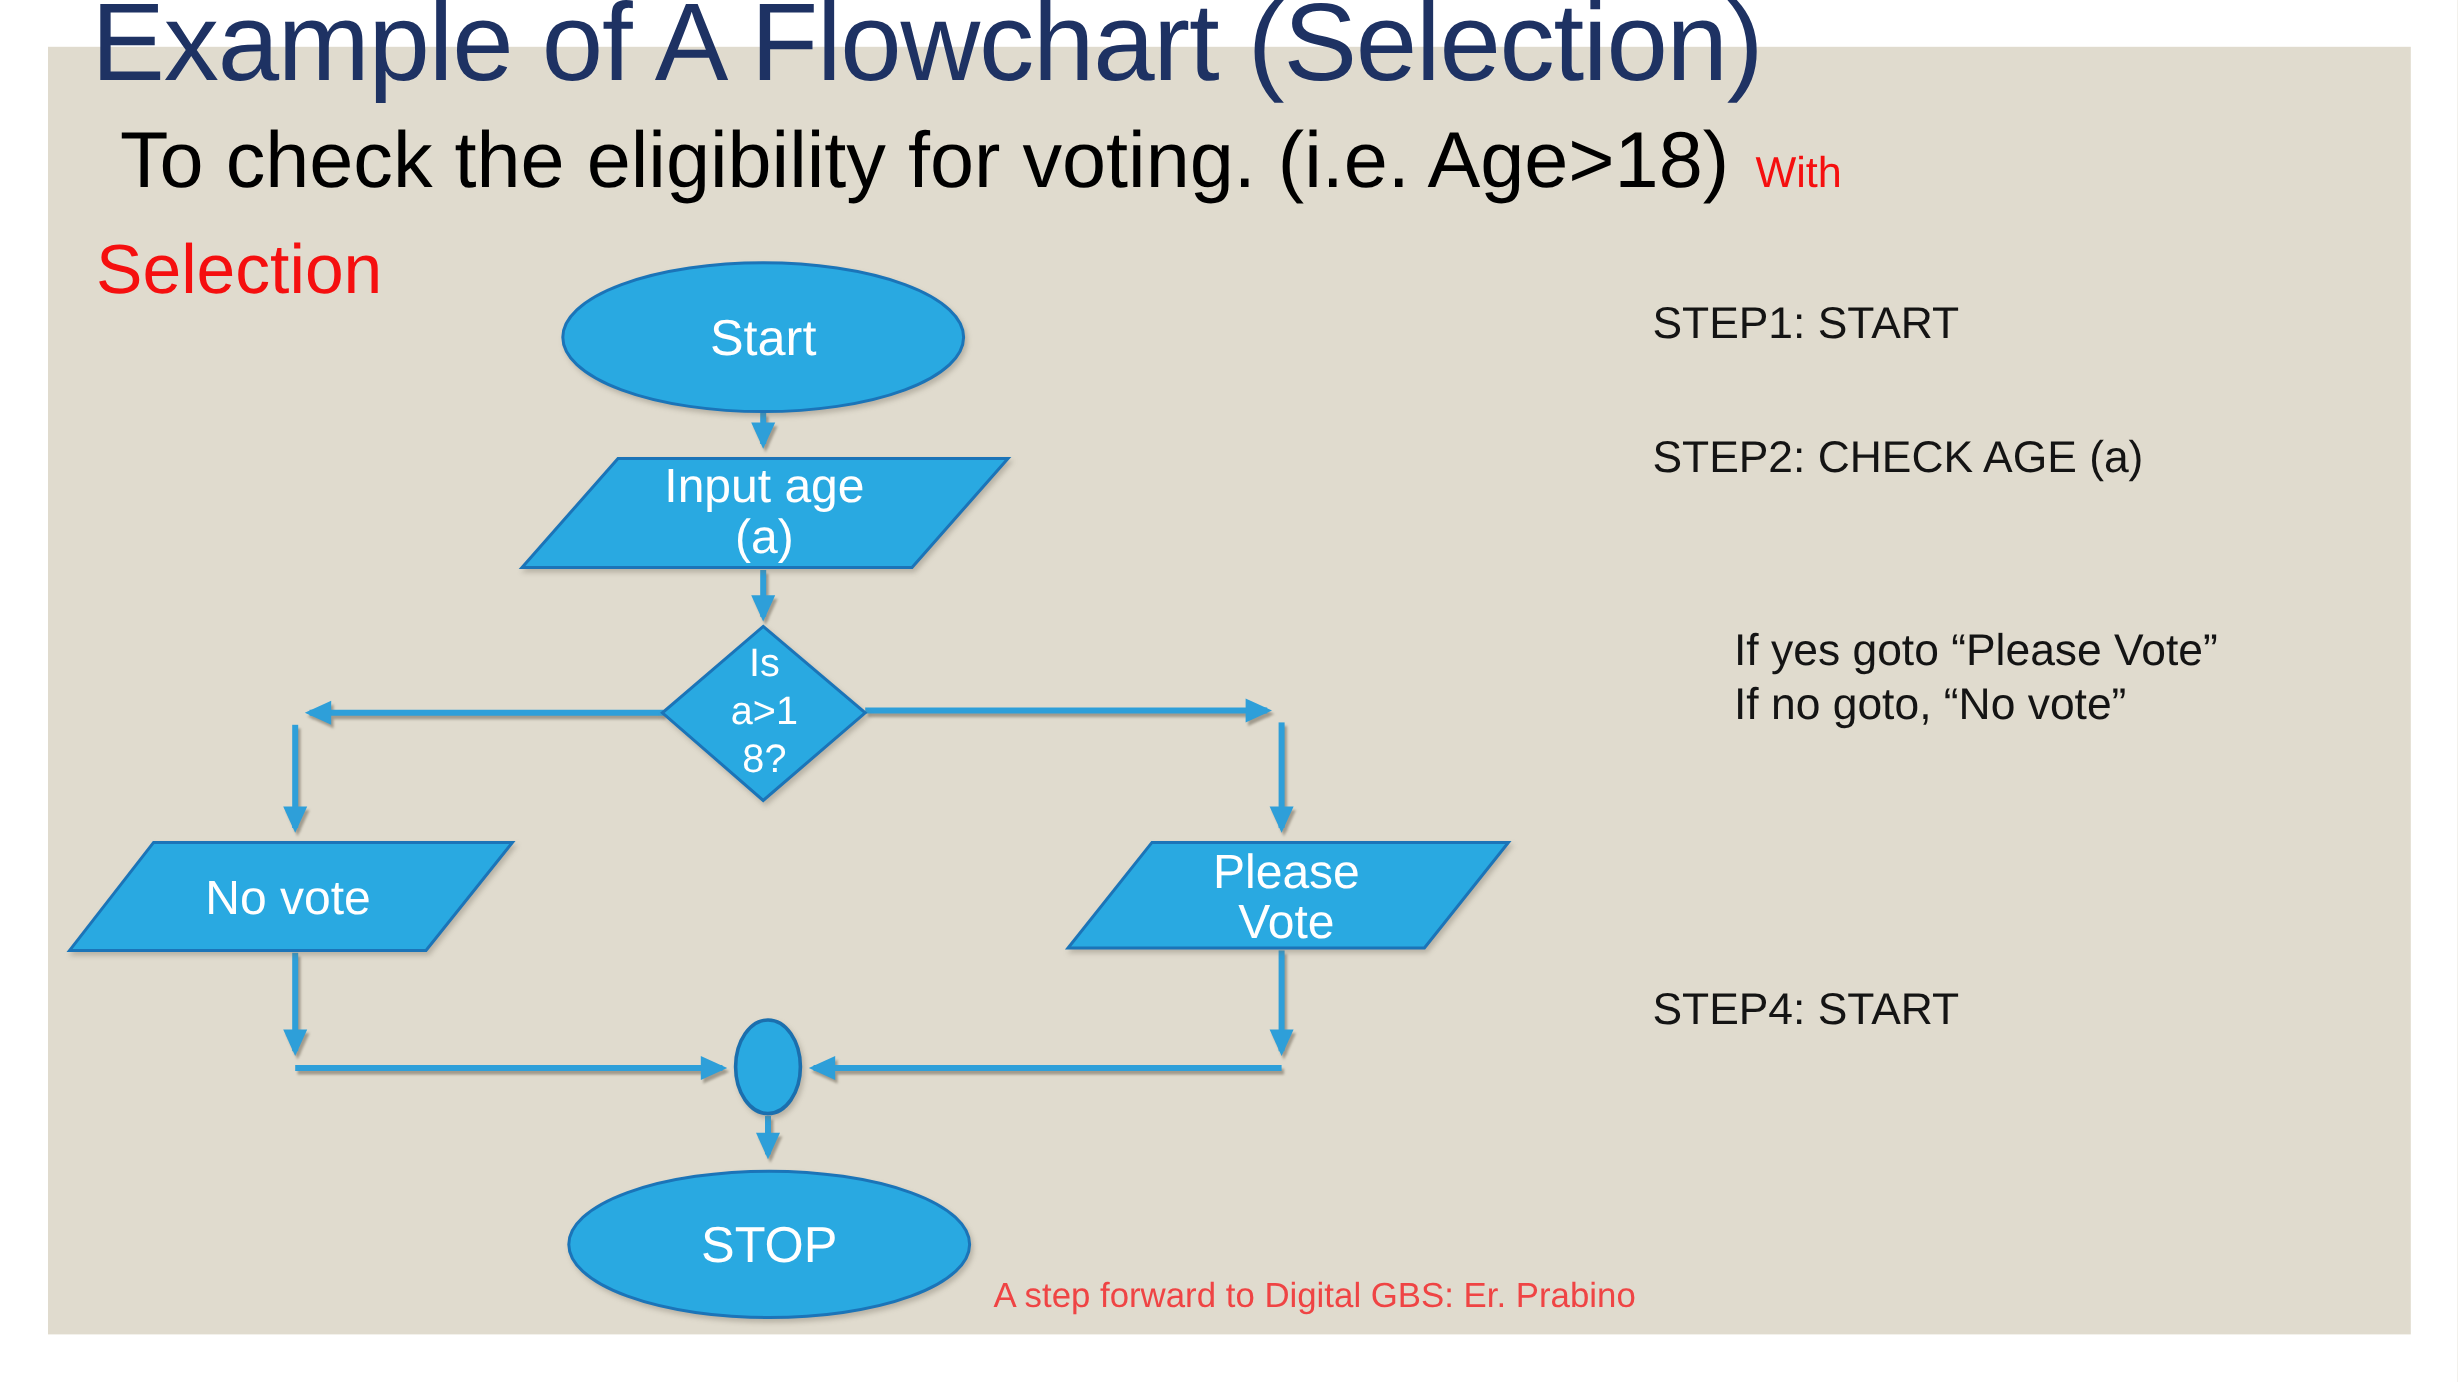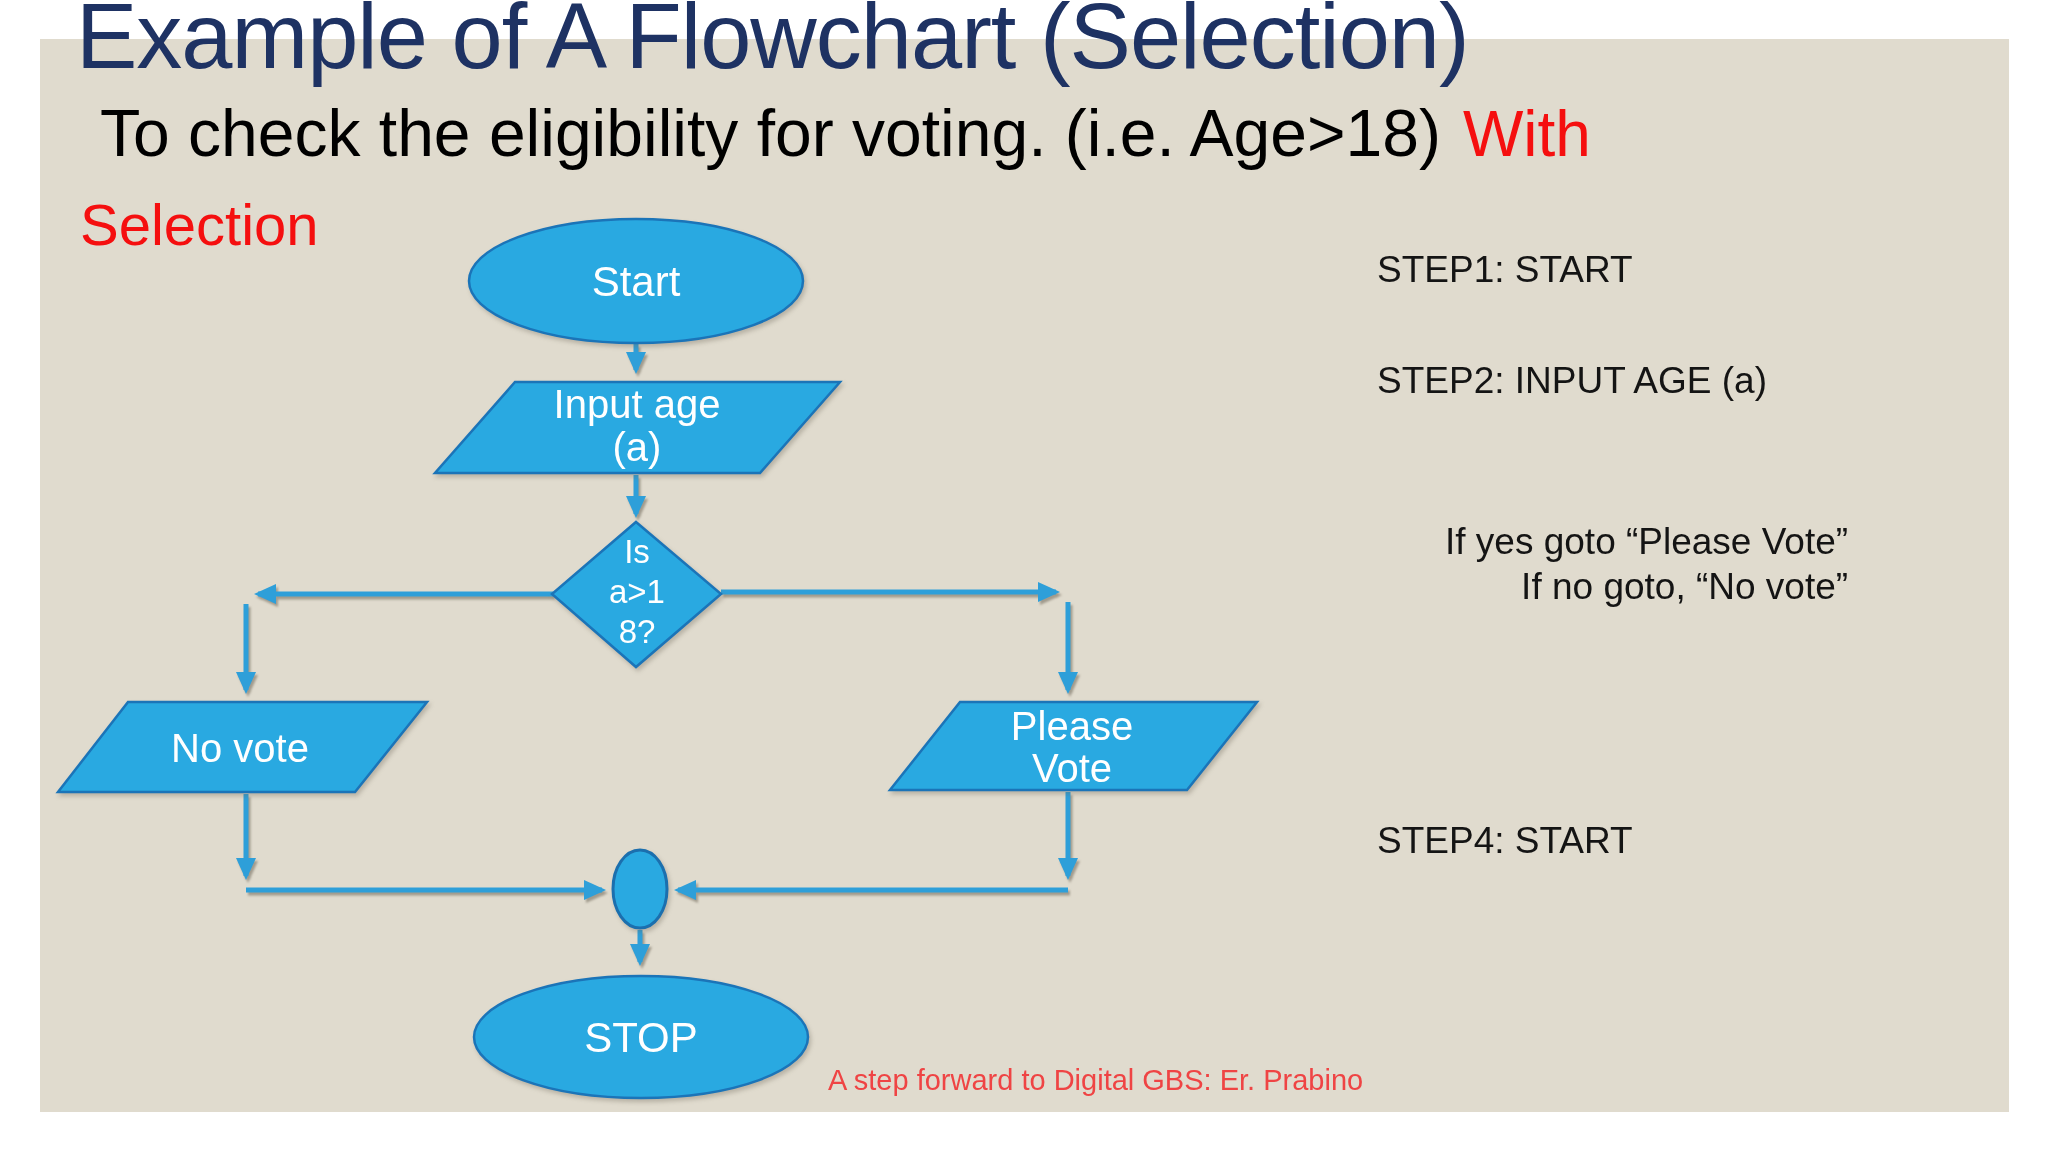--- a/index.html
+++ b/index.html
@@ -21,21 +21,21 @@
     color:#1E3263;white-space:nowrap;letter-spacing:-1px;
   }
   .subtitle{
     position:absolute;left:100px;top:100px;
     white-space:nowrap;line-height:1.0;
   }
   .subtitle .green-part{
     font-size:66px;color:#000000;
   }
   .subtitle .with-part{
-    font-size:64px;color:#F50F0F;margin-left:22px;
+    font-size:36px;color:#F50F0F;margin-left:22px;
   }
   .algorithm{
     position:absolute;left:80px;top:196px;
     font-size:58px;color:#F50F0F;line-height:1.0;white-space:nowrap;
   }
   .flow-svg{position:absolute;left:0;top:0;}
   .connectors line{stroke:#2E9FD9;stroke-width:5;}
   .connectors{filter:drop-shadow(2px 3px 1px rgba(110,102,88,0.55));}
   .shapes{filter:drop-shadow(2px 3px 2px rgba(110,102,88,0.35));}
   .shapes .node{fill:#29A9E1;stroke:#1B74B8;stroke-width:2.5;}
@@ -49,21 +49,21 @@
   .fs33{font-size:33px;}
   .steps{position:absolute;left:0;top:0;color:#141414;}
   .step{
     position:absolute;left:1377px;
     font-size:37px;line-height:45px;white-space:nowrap;
   }
   .step1{top:247px;}
   .step2{top:358px;}
   .step3{top:519px;}
   .step4{top:818px;}
-  .step .indent{padding-left:68px;text-align:right;}
+  .step .indent{padding-left:68px;}
   .footer{
     position:absolute;left:828px;top:1064px;
     font-size:29px;color:#ef4444;white-space:nowrap;
   }
 </style>
 </head>
 <body>
 
 <div class="page">
 
@@ -123,21 +123,21 @@
 
       <ellipse class="node connector-node" cx="640" cy="889" rx="27" ry="39"></ellipse>
 
       <ellipse class="node" cx="641" cy="1037" rx="167" ry="61"></ellipse>
       <text class="shape-label fs42" x="641" y="1052">STOP</text>
     </g>
   </svg>
 
   <div class="steps">
     <div class="step step1">STEP1: START</div>
-    <div class="step step2">STEP2: INPUT AGE (a)</div>
+    <div class="step step2">STEP2: CHECK AGE (a)</div>
     <div class="step step3">
       <div class="indent">If yes goto “Please Vote”</div>
       <div class="indent">If no goto, “No vote”</div>
     </div>
     <div class="step step4">STEP4: START</div>
   </div>
 
   <div class="footer">A step forward to Digital GBS: Er. Prabino</div>
 
 </div>

